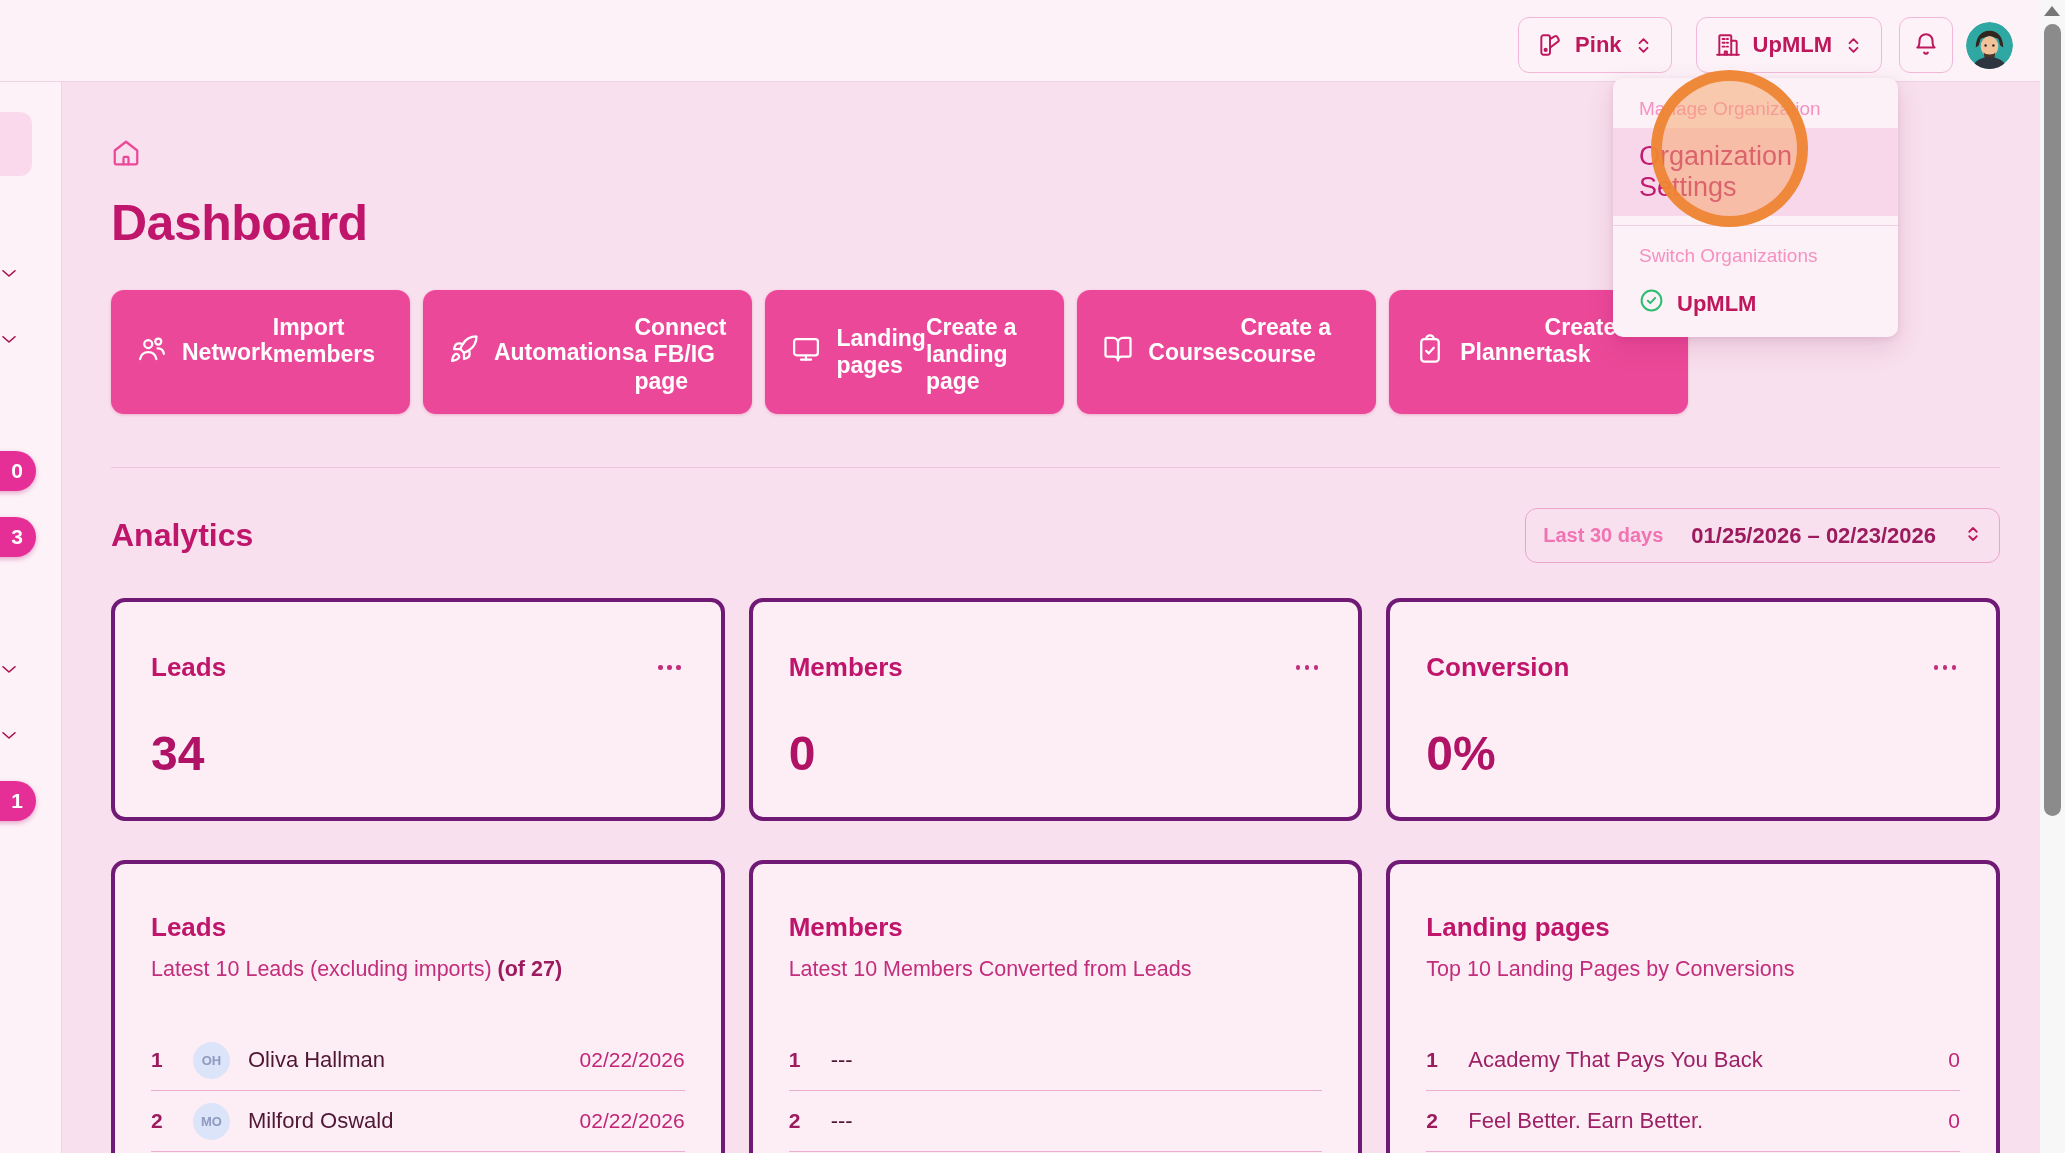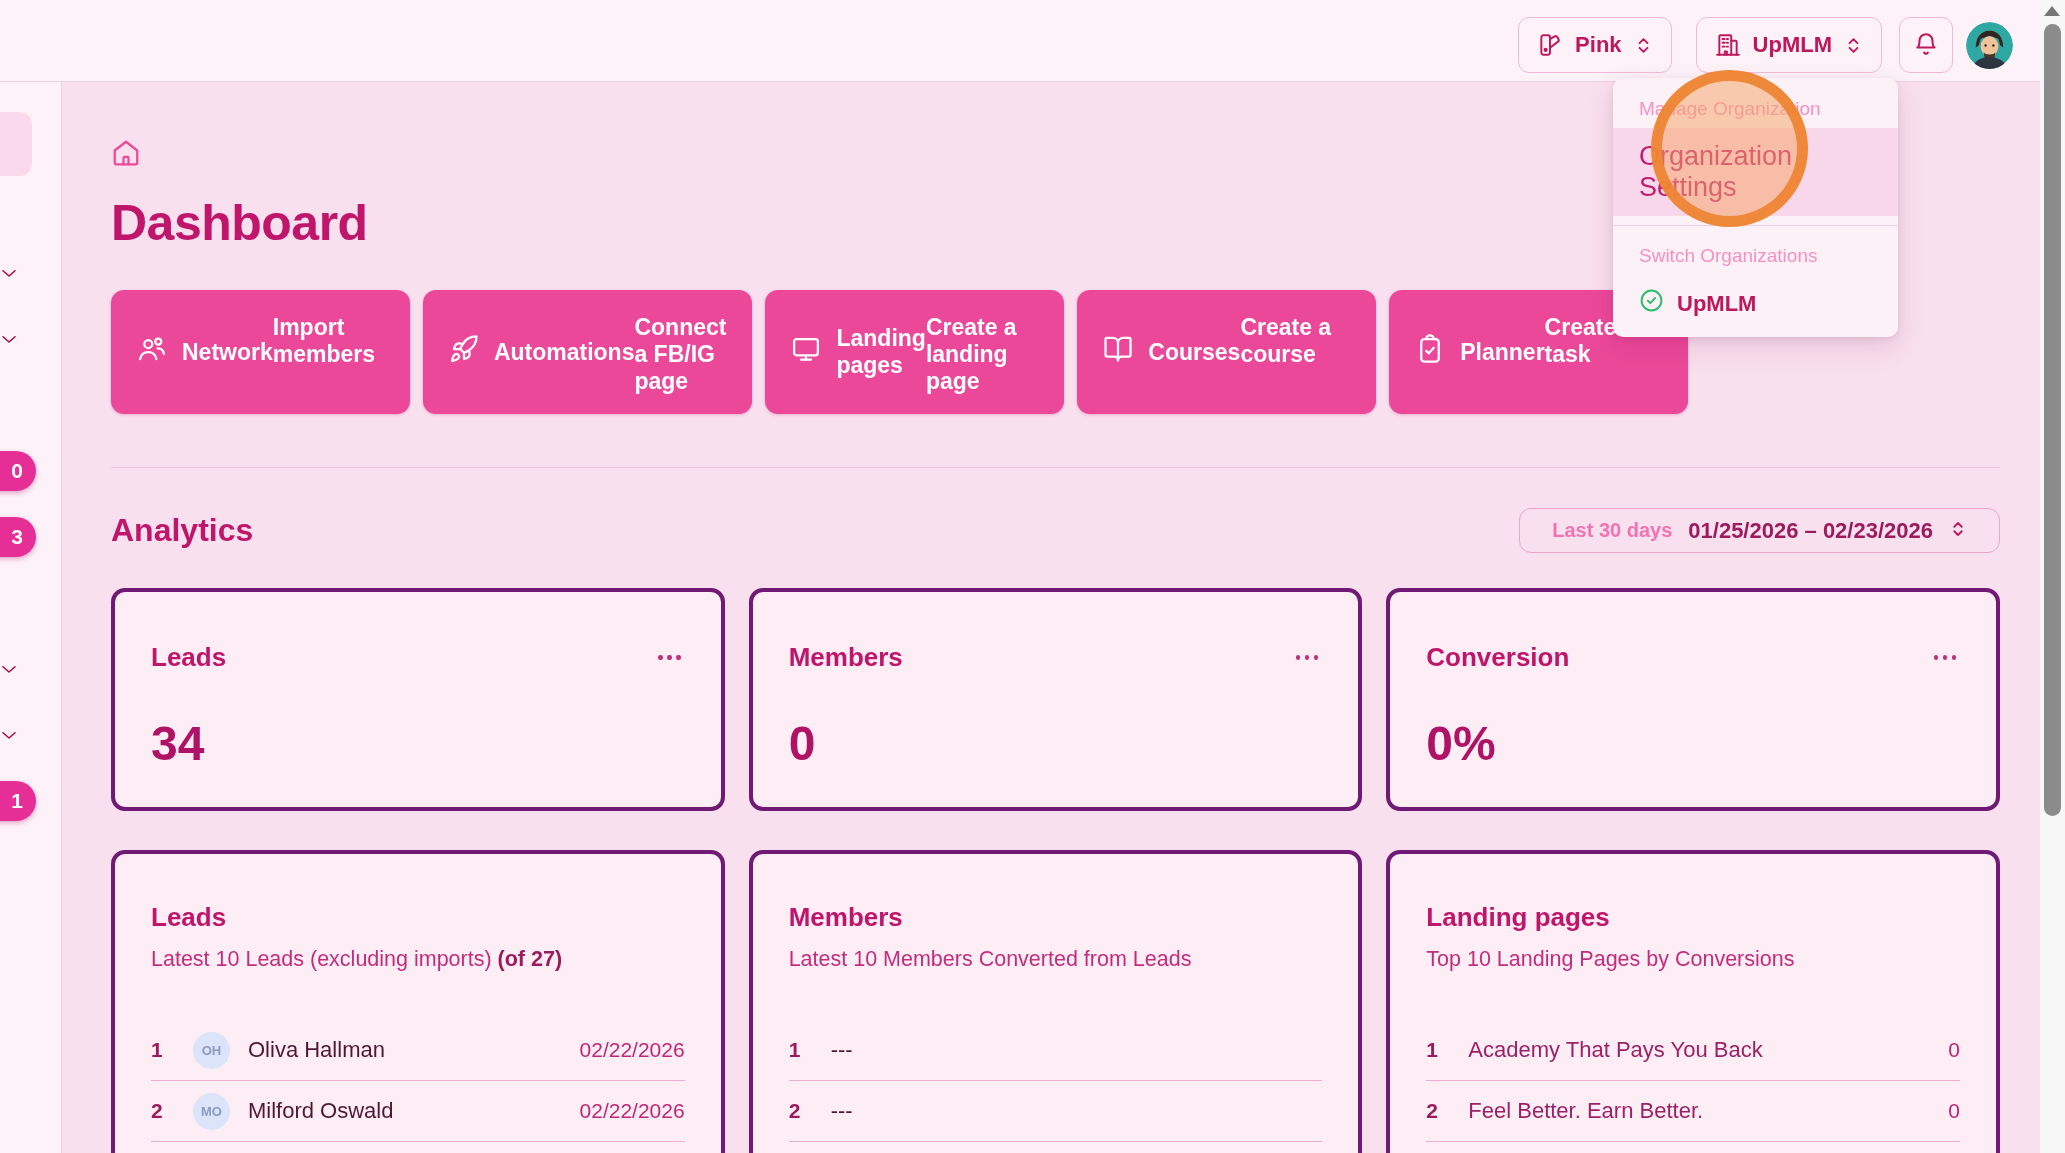--- a/index.html
+++ b/index.html
@@ -34,21 +34,21 @@
 
   .qa-grid { margin-top:38px; display:grid; grid-template-columns:repeat(6,1fr); gap:13px; }
   .qa-card { background:#ec4899; border-radius:13px; height:124px; padding:24px 26px; color:#fff; display:flex; flex-direction:row; justify-content:space-between; cursor:pointer; box-shadow:0 1px 3px rgba(190,24,93,.25); }
   .qa-top { display:flex; align-items:center; gap:15px; font-size:23px; font-weight:bold; }
   .qa-sub { font-size:23px; font-weight:600; }
 
   .rule { margin-top:53px; border:0; border-top:1.5px solid #f1c3da; }
 
   .analytics-row { margin-top:40px; display:flex; align-items:center; justify-content:space-between; }
   h2.section-title { font-size:32px; font-weight:bold; color:#bf156b; }
-  .date-pill { display:flex; align-items:center; gap:16px; height:45px; padding:0 32px; border:1.5px solid #e9a6c8; border-radius:12px; cursor:pointer; background:transparent; }
+  .date-pill { display:flex; align-items:center; gap:28px; height:55px; padding:0 17px; border:1.5px solid #e9a6c8; border-radius:12px; cursor:pointer; background:transparent; }
   .date-preset { color:#f173b2; font-size:20px; font-weight:600; }
   .date-range { color:#9c1b5e; font-size:22px; font-weight:bold; }
   .date-pill svg { color:#be185d; }
 
   .stat-grid { margin-top:35px; display:grid; grid-template-columns:repeat(3,1fr); gap:24px; }
   .card { background:#fdeef6; border:4px solid #701a75; border-radius:14px; }
   .stat-card { height:223px; padding:50px 36px 36px; display:flex; flex-direction:column; }
   .card-head { display:flex; align-items:center; justify-content:space-between; }
   .card-title { font-size:26px; font-weight:bold; color:#bf156b; }
   .dots { display:flex; gap:4.5px; cursor:pointer; padding:4px; }

